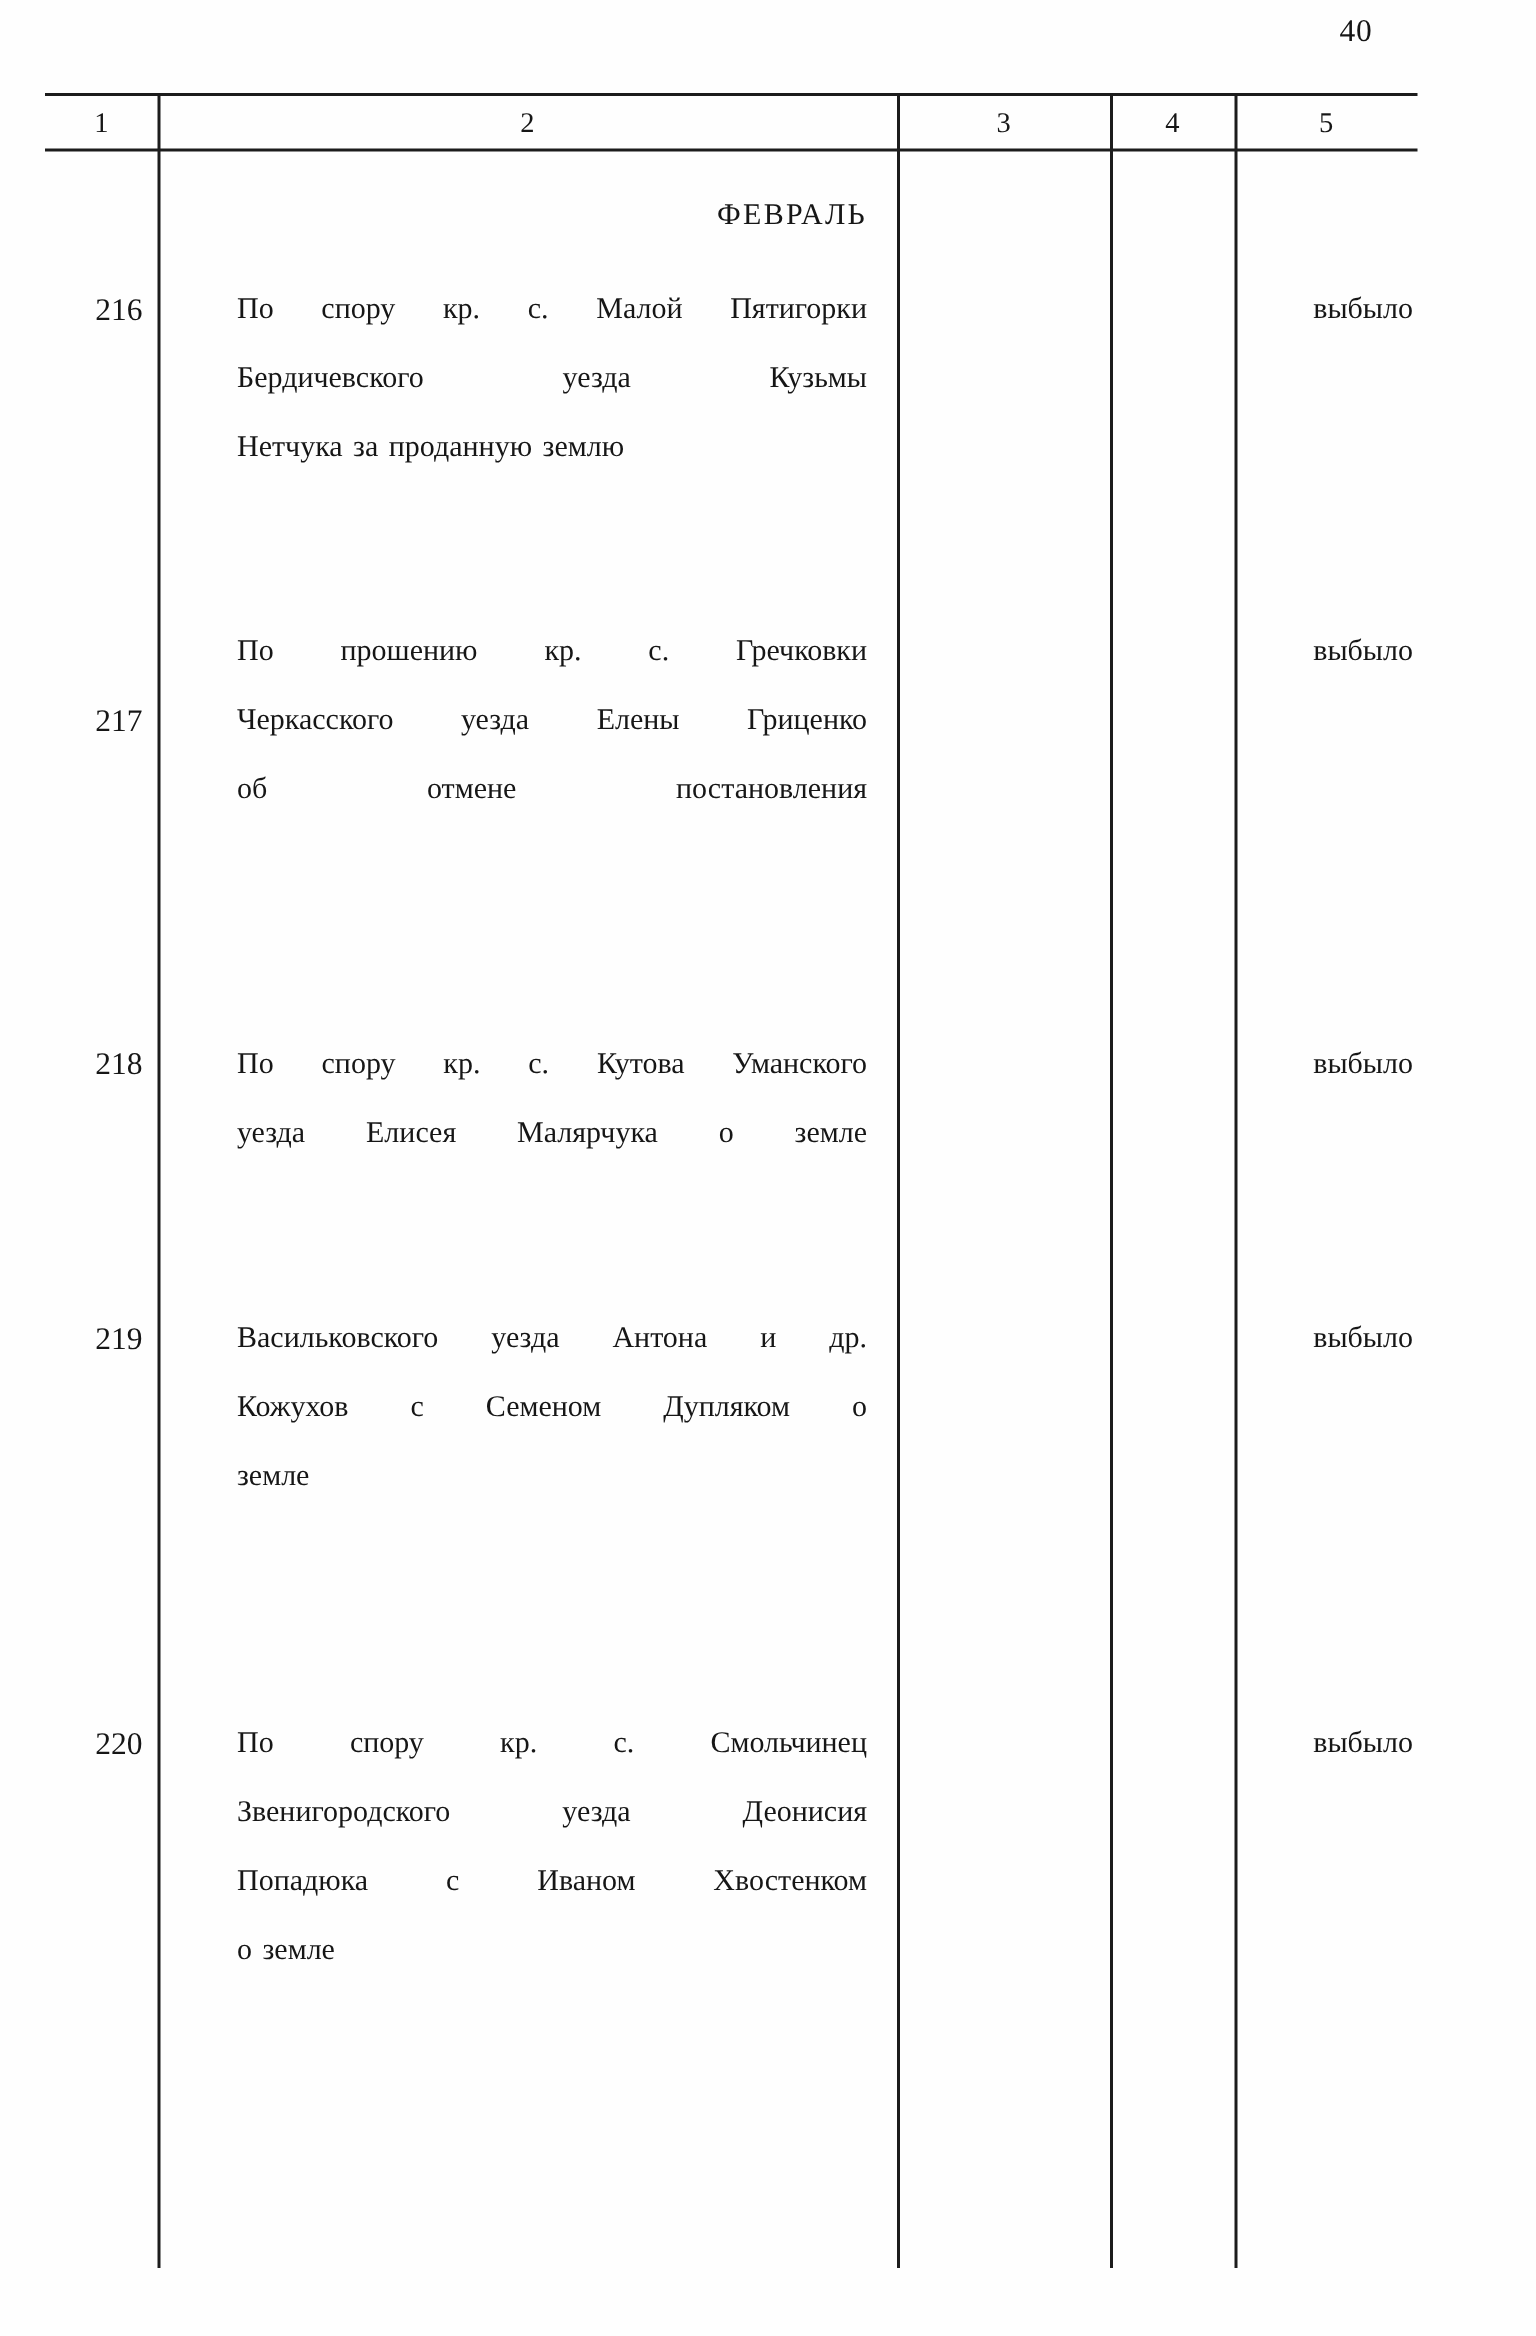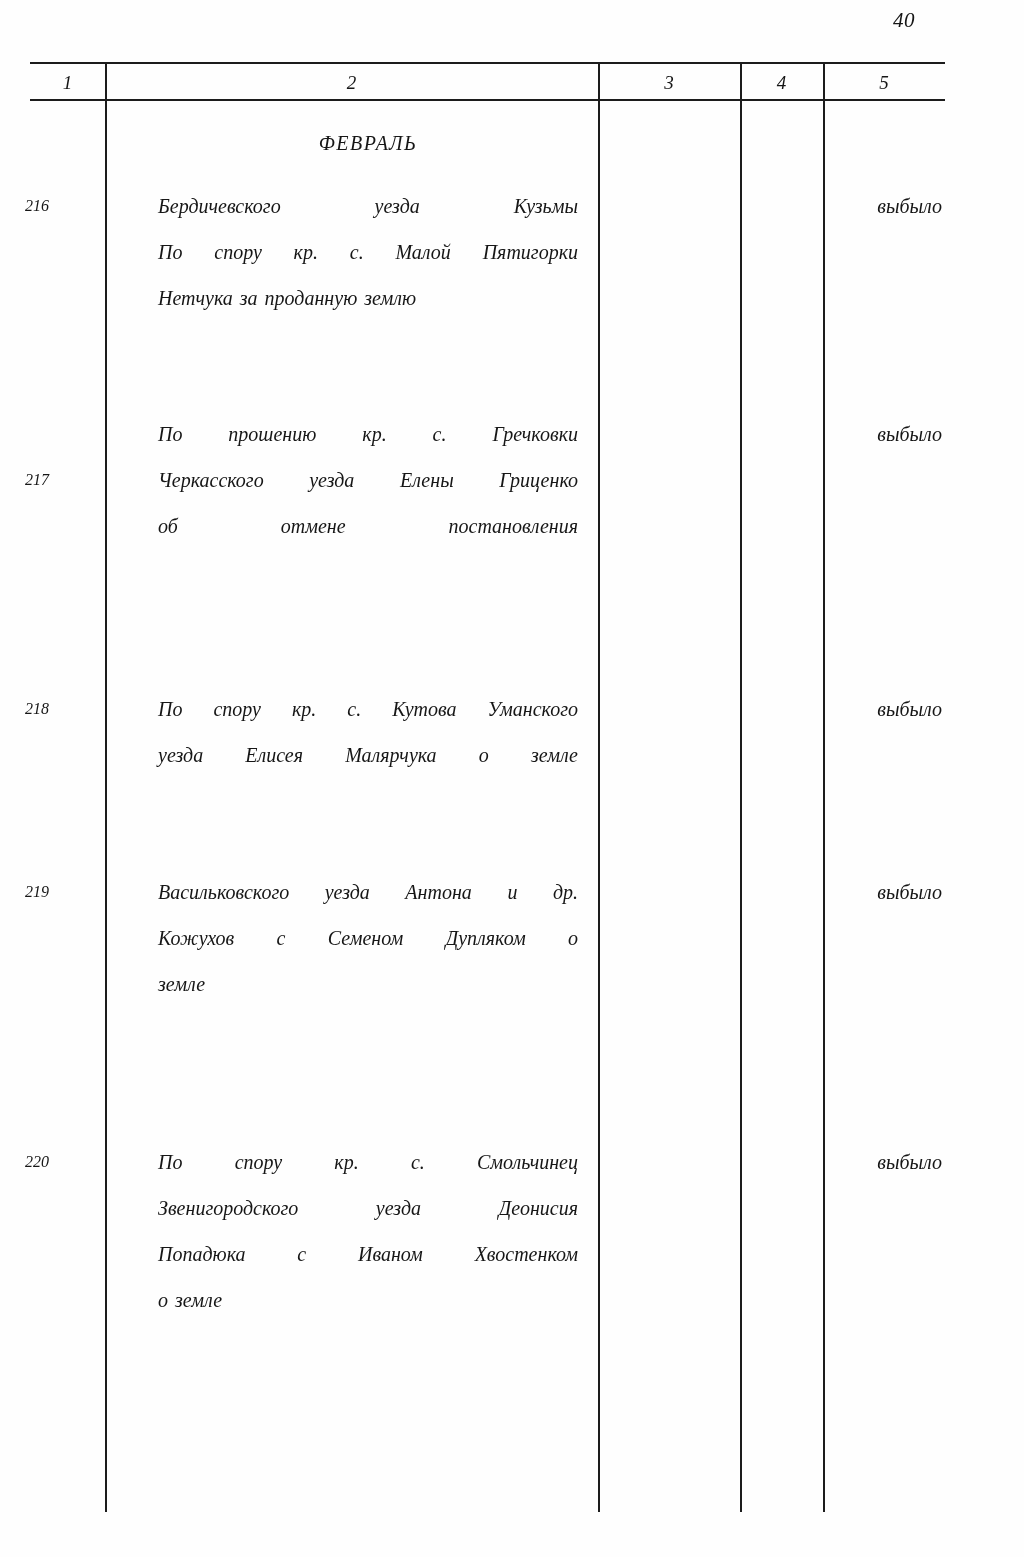--- a/index.html
+++ b/index.html
@@ -1,15 +1,15 @@
 <!DOCTYPE html>
 <html><head>
 <meta charset="utf-8">
 <style>
-  * { margin: 0; padding: 0; box-sizing: border-box; font-style: italic; }
+  * { margin: 0; padding: 0; box-sizing: border-box; }
   html, body { width: 1024px; height: 1557px; }
   body {
     background: #ffffff;
     font-family: "Liberation Serif", serif;
     color: #161616;
     position: relative;
     overflow: hidden;
   }
   .page {
     position: absolute;
@@ -53,37 +53,37 @@
   .hc1 { left: 30px;  width: 75px;  }
   .hc2 { left: 105px; width: 493px; }
   .hc3 { left: 598px; width: 142px; }
   .hc4 { left: 740px; width: 83px;  }
   .hc5 { left: 823px; width: 122px; }
   .section-title {
     position: absolute;
     top: 128px;
     left: 158px;
     width: 420px;
-    text-align: center;
+    text-align: right;
     font-size: 20px;
     letter-spacing: 1.5px;
     line-height: 30px;
   }
   .row {
     position: absolute;
     left: 0;
     width: 1024px;
   }
   .num {
     position: absolute;
     left: 25px;
     top: 0;
     width: 70px;
-    text-align: left;
-    font-size: 16px;
+    text-align: right;
+    font-size: 21px;
     line-height: 46px;
   }
   .num.offset-1 { top: 46px; }
   .desc {
     position: absolute;
     left: 158px;
     top: 0;
     width: 420px;
     font-size: 20px;
   }
@@ -124,22 +124,22 @@
   <div class="header-cell hc2">2</div>
   <div class="header-cell hc3">3</div>
   <div class="header-cell hc4">4</div>
   <div class="header-cell hc5">5</div>
 
   <div class="section-title">ФЕВРАЛЬ</div>
 
   <div class="row" style="top:183px;">
     <div class="num">216</div>
     <div class="desc">
+      <div class="line j">По спору кр. с. Малой Пятигорки</div>
       <div class="line j">Бердичевского уезда Кузьмы</div>
-      <div class="line j">По спору кр. с. Малой Пятигорки</div>
       <div class="line">Нетчука за проданную землю</div>
     </div>
     <div class="status">выбыло</div>
   </div>
 
   <div class="row" style="top:411px;">
     <div class="num offset-1">217</div>
     <div class="desc">
       <div class="line j">По прошению кр. с. Гречковки</div>
       <div class="line j">Черкасского уезда Елены Гриценко</div>

